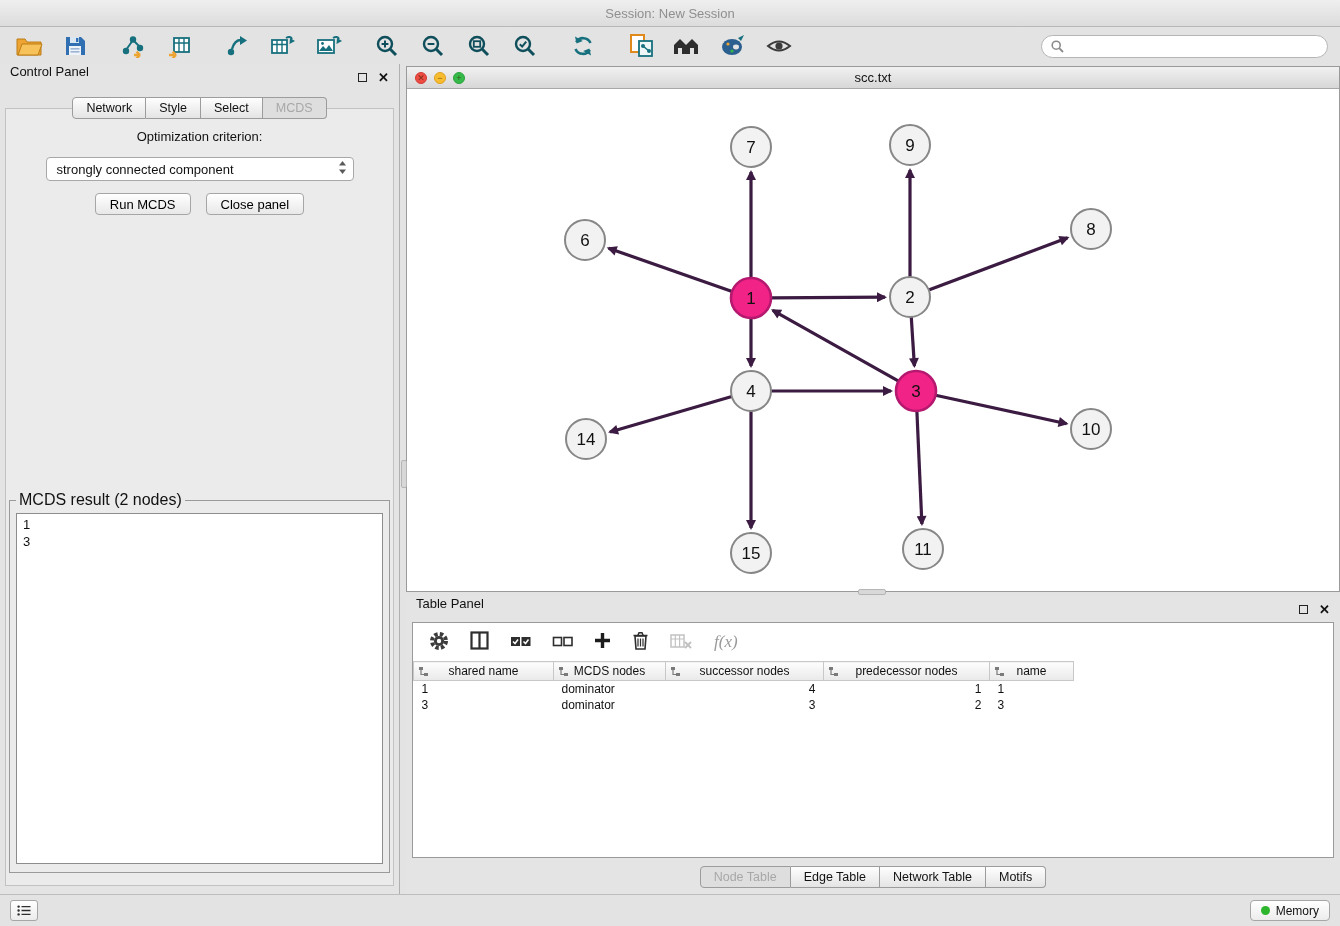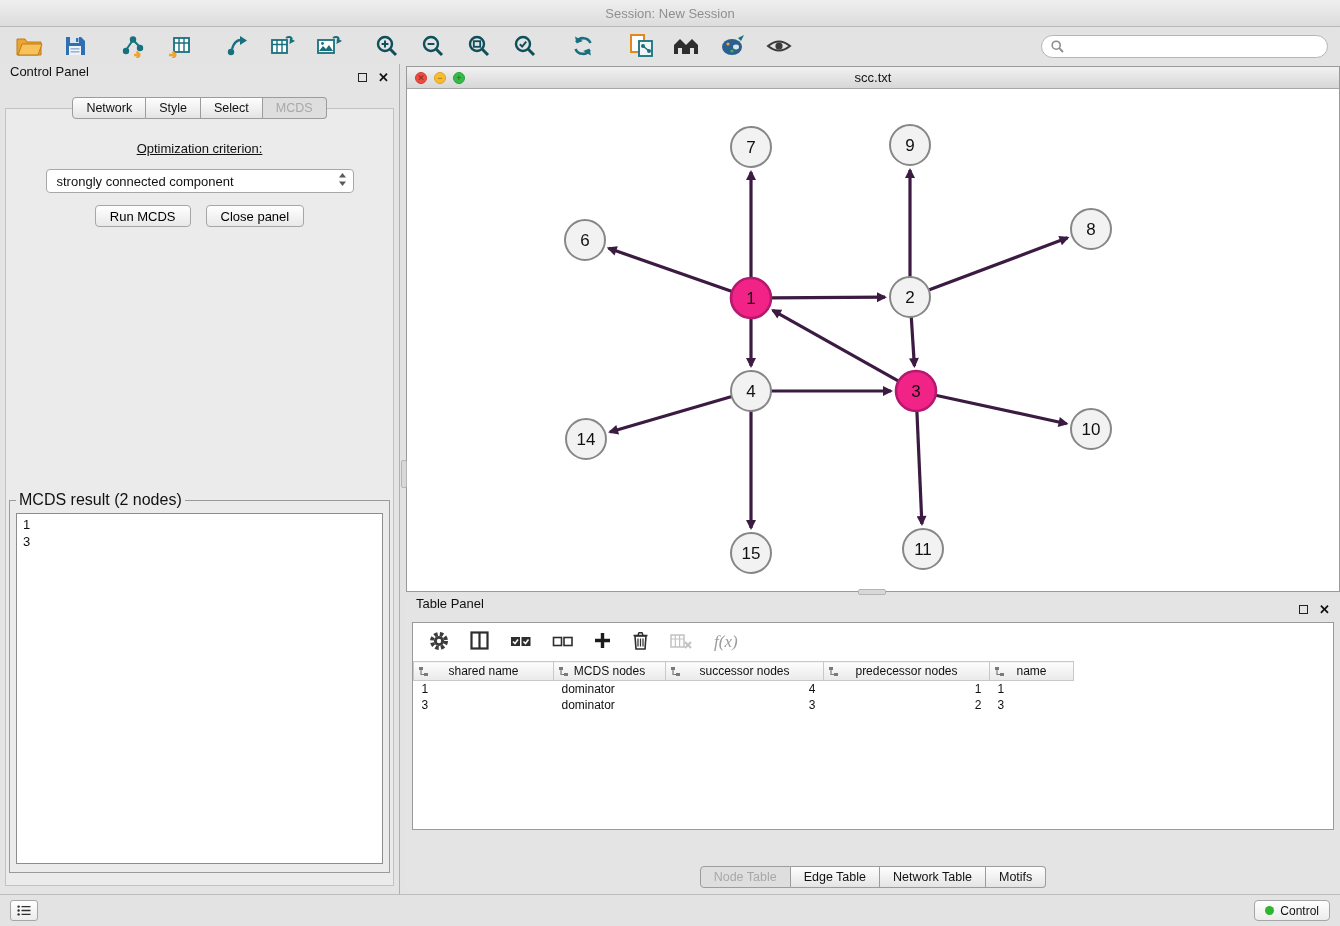--- a/index.html
+++ b/index.html
@@ -32,21 +32,21 @@
   .seg-tabs { display:flex; justify-content:center; }
   .seg-tab { padding:3px 13px; border:1px solid #9c9c9c; border-left:none;
     background:linear-gradient(#fefefe,#e4e4e4); font-size:12.5px; white-space:nowrap; }
   .seg-tab:first-child { border-left:1px solid #9c9c9c; border-radius:4px 0 0 4px; }
   .seg-tab:last-child { border-radius:0 4px 4px 0; }
   .seg-tab.active { background:#dedede; color:#a8a8a8; }
 
   .cp-tabs { position:absolute; top:33px; left:0; right:0; z-index:2; display:flex; justify-content:center;text-align:center; }
   .cp-body { position:absolute; top:44px; left:5px; right:5px; bottom:8px;
     border:1px solid #c2c2c2; background:#ebebeb; }
-  .opt-label { margin-top:32px; text-align:center;text-decoration:underline; }
+  .opt-label { margin-top:20px; text-align:center; }
   .dropdown { margin:13px auto 0; width:308px; height:24px; background:#fff;
     border:1px solid #a8a8a8; border-radius:4px; display:flex; align-items:center;
     padding:0 6px 0 10px; font-size:13px; }
   .dropdown .dd-arrows { margin-left:auto; }
   .btn-row { margin-top:12px; display:flex; justify-content:center; gap:15px; }
   .btn { height:22px; padding:0 14px; border:1px solid #a6a6a6; border-radius:4px;
     background:linear-gradient(#ffffff,#e8e8e8); font-size:13px; font-family:"Liberation Sans",sans-serif; }
 
   .result-fs { position:absolute; left:3px; right:3px; top:382px; bottom:12px;
     border:1px solid #9a9a9a; }
@@ -68,21 +68,21 @@
   .light.green { background:#35ba49; border:1px solid #2aa23c; }
   #graph-svg { position:absolute; top:22px; left:0; }
 
   .v-handle { position:absolute; left:401px; top:460px; width:6px; height:28px;
     background:#d8d8d8; border:1px solid #b5b5b5; border-radius:2px; }
   .h-handle { position:absolute; left:858px; top:589px; width:28px; height:6px;
     background:#d8d8d8; border:1px solid #b5b5b5; border-radius:2px; }
 
   
   .table-panel { position:absolute; left:406px; top:596px; width:934px; height:298px; background:#e4e4e4; }
-  .table-content { position:absolute; left:6px; right:6px; top:26px; height:208px;
+  .table-content { position:absolute; left:6px; right:6px; top:26px; height:236px;
     background:#fff; border:1px solid #9a9a9a; overflow:hidden; }
   .table-toolbar { height:38px; display:flex; align-items:center; gap:21px; padding:0 16px; }
   .fx-label { font-family:"Liberation Serif", serif; font-style:italic; font-size:17px; color:#9a9a9a; }
 
   table.node-table { border-collapse:collapse; table-layout:fixed; font-size:12px;padding-left:20px; }
   table.node-table th { position:relative; height:19px; font-weight:normal; font-size:12px;
     background:linear-gradient(#fdfdfd,#e9e9e9); border:1px solid #c8c8c8; text-align:center; padding:0 4px; }
   table.node-table td { height:16px; padding:0 8px; font-size:12px; }
   td.al { text-align:left; } td.ar { text-align:right; }
   .sort-ico { position:absolute; left:4px; top:4px; }
@@ -503,17 +503,17 @@
     <div class="list-btn">
       <svg width="14" height="11" viewBox="0 0 14 11">
         <circle cx="1.6" cy="1.6" r="1.2" fill="#2e2e2e"></circle>
         <circle cx="1.6" cy="5.5" r="1.2" fill="#2e2e2e"></circle>
         <circle cx="1.6" cy="9.4" r="1.2" fill="#2e2e2e"></circle>
         <path d="M4.5 1.6 h9 M4.5 5.5 h9 M4.5 9.4 h9" stroke="#2e2e2e" stroke-width="1.4"></path>
       </svg>
     </div>
     <div class="memory-btn">
       <span class="green-dot"></span>
-      <span>Control</span>
+      <span>Memory</span>
     </div>
   </div>
 
 </div>
 
 </body></html>

